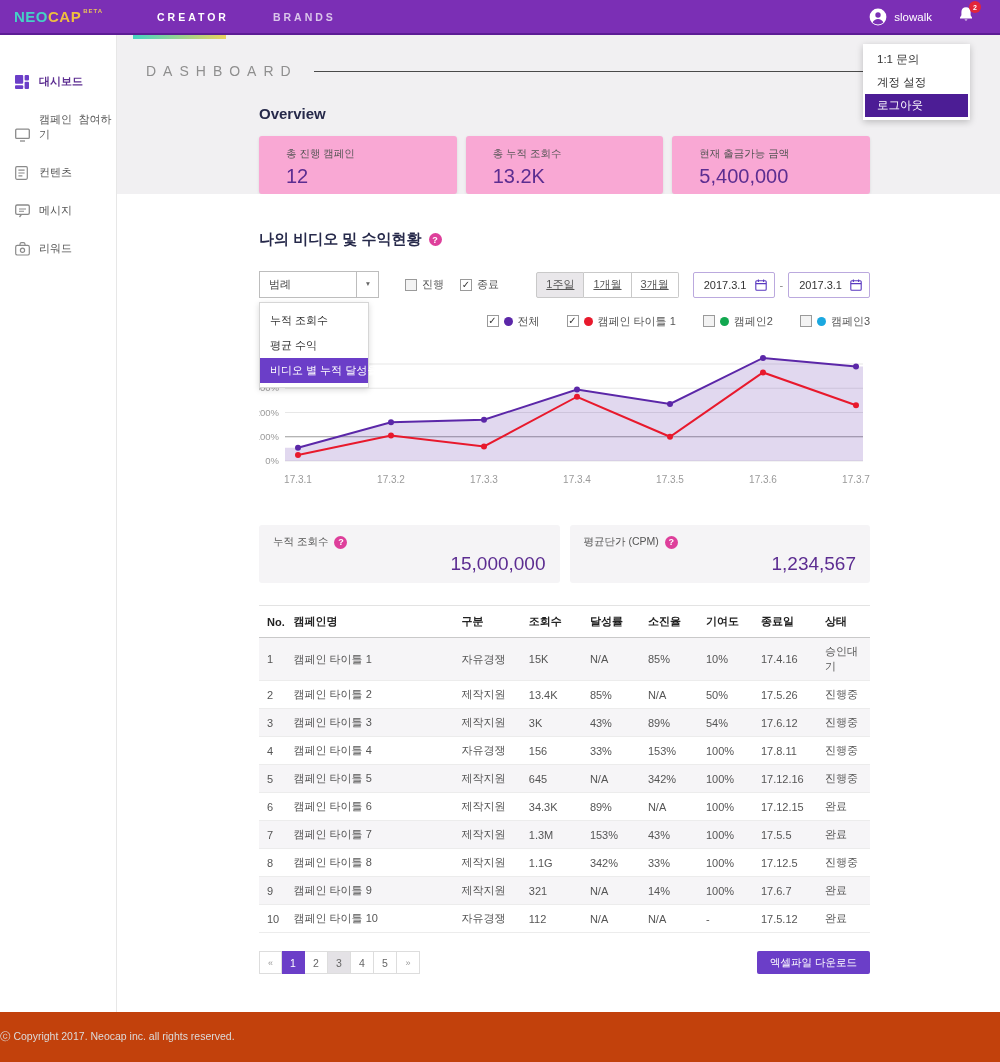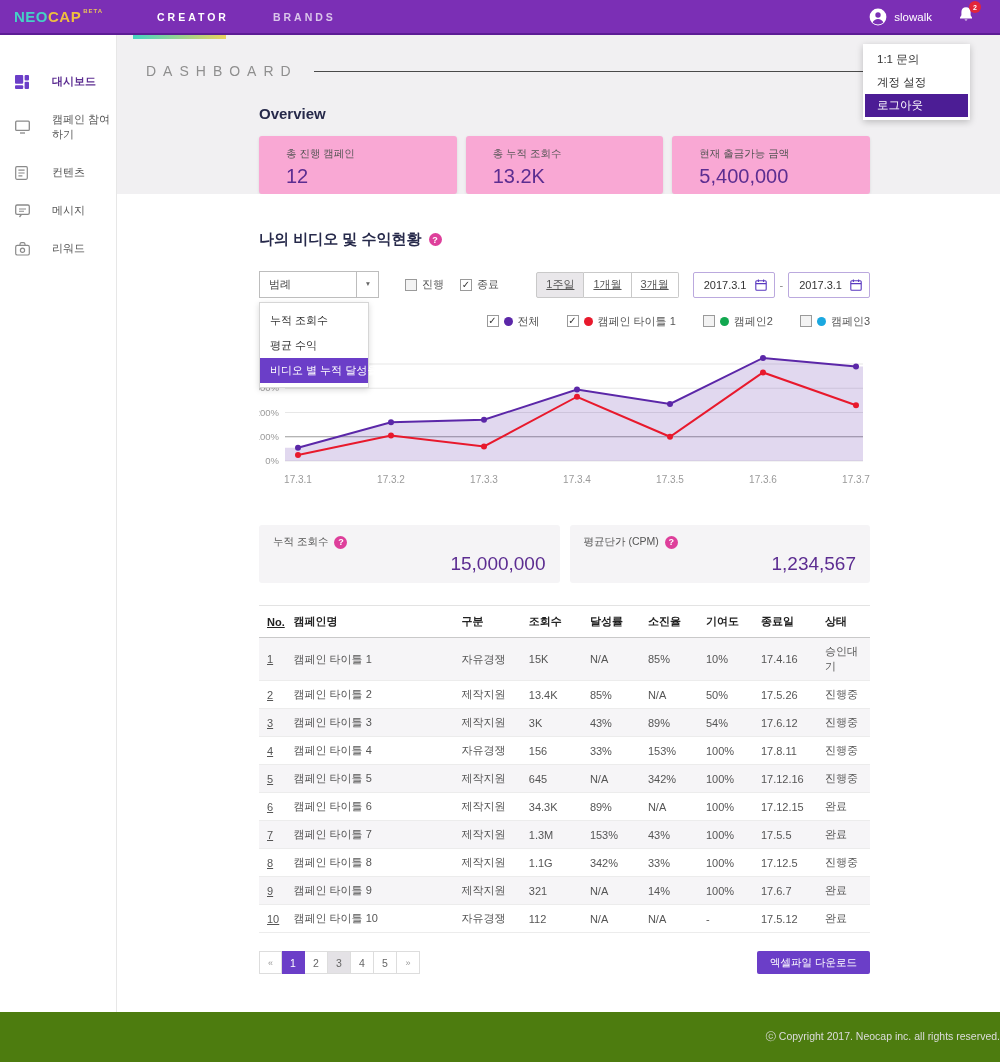--- a/index.html
+++ b/index.html
@@ -40,21 +40,21 @@
   .user-menu {
     position:absolute; top:44px; right:30px; width:107px; background:#fff;
     box-shadow:0 2px 7px rgba(0,0,0,.22); z-index:60; padding:4px 0 3px;
   }
   .user-menu .um-item { font-size:11.5px; color:#333; padding:4px 12px; margin:0 2px; }
   .user-menu .um-item.active { background:#4c1d95; color:#fff; }
 
   
   .layout { display:flex; flex:1 1 auto; min-height:0; }
   aside.sidebar { width:117px; background:#fff; border-right:1px solid #e7e7e7; padding-top:30px; flex:0 0 auto; }
-  .side-item { display:flex; align-items:center; gap:22px; padding:9px 0 9px 15px; font-size:11px; color:#555; margin-bottom:5px; }
+  .side-item { display:flex; align-items:flex-end; gap:9px; padding:9px 0 9px 15px; font-size:11px; color:#555; margin-bottom:5px;font-family:Liberation Mono, monospace; }
   .side-item .s-icon { width:15px; height:14px; color:#8a8a8a; display:inline-flex; }
   .side-item.active { color:#5C2D91; font-weight:bold; }
   .side-item.active .s-icon { color:#6B3EC8; }
 
   main { flex:1 1 auto; display:flex; flex-direction:column; min-width:0; }
 
   
   .gray-band { background:#F1F0F2; height:207px; padding:28px 0 0 29px; }
   .page-title-row { display:flex; align-items:center; padding-right:130px; }
   .page-title { font-size:14px; letter-spacing:7px; color:#8f8f8f; font-weight:normal; }
@@ -133,42 +133,42 @@
   .summary-card .sm-value { font-size:19px; color:#5C2D91; margin-top:auto; align-self:flex-end; }
 
   
   table.data { width:100%; border-collapse:collapse; margin-top:22px; table-layout:fixed; }
   table.data th {
     font-size:11px; color:#222; text-align:left; font-weight:bold; padding:8px 4px;
     border-top:1px solid #e3e3e3; border-bottom:1px solid #c9c9c9;
   }
   table.data td { font-size:11px; color:#555; padding:6px 4px; border-bottom:1px solid #ececec; }
   table.data tbody tr:nth-child(odd) { background:#F6F5F7; }
-  table.data th:first-child, table.data td:first-child { padding-left:8px;text-decoration:underline; }
+  table.data th:first-child, table.data td:first-child { padding-left:8px; }
 
   
   .bottom-row { display:flex; align-items:center; margin-top:18px; padding-bottom:60px; }
   .pagination { display:flex; }
   .page-btn {
     min-width:23px; height:23px; border:1px solid #ddd; border-left:none; background:#fff;
     font-size:10.5px; color:#666; display:flex; align-items:center; justify-content:center; padding:0 6px;
   }
   .page-btn:first-child { border-left:1px solid #ddd; }
   .page-btn.nav { color:#999; font-size:9px; }
   .page-btn.active { background:#6B3EC8; border-color:#6B3EC8; color:#fff; }
   .page-btn.hover { background:#E4E2E6; }
   .excel-btn {
     margin-left:auto; background:#6B3EC8; color:#fff; border:none; border-radius:2px;
     font-size:10.5px; height:23px; padding:0 13px; font-family:inherit;
   }
 
   
   footer {
-    height:50px; background:#4d7c0f; color:#DCDCDC; font-size:10.5px;
-    display:flex; align-items:center; justify-content:flex-end; flex:0 0 auto;
+    height:50px; background:#c2410c; color:#DCDCDC; font-size:10.5px;
+    display:flex; align-items:center; justify-content:flex-start; flex:0 0 auto;
   }
 </style>
 </head>
 <body>
 
 <header>
   <div class="logo">
     <span class="neo">NEO</span><span class="cap">CAP</span><span class="beta">BETA</span>
   </div>
   <nav class="tabs" id="nav-tabs">

